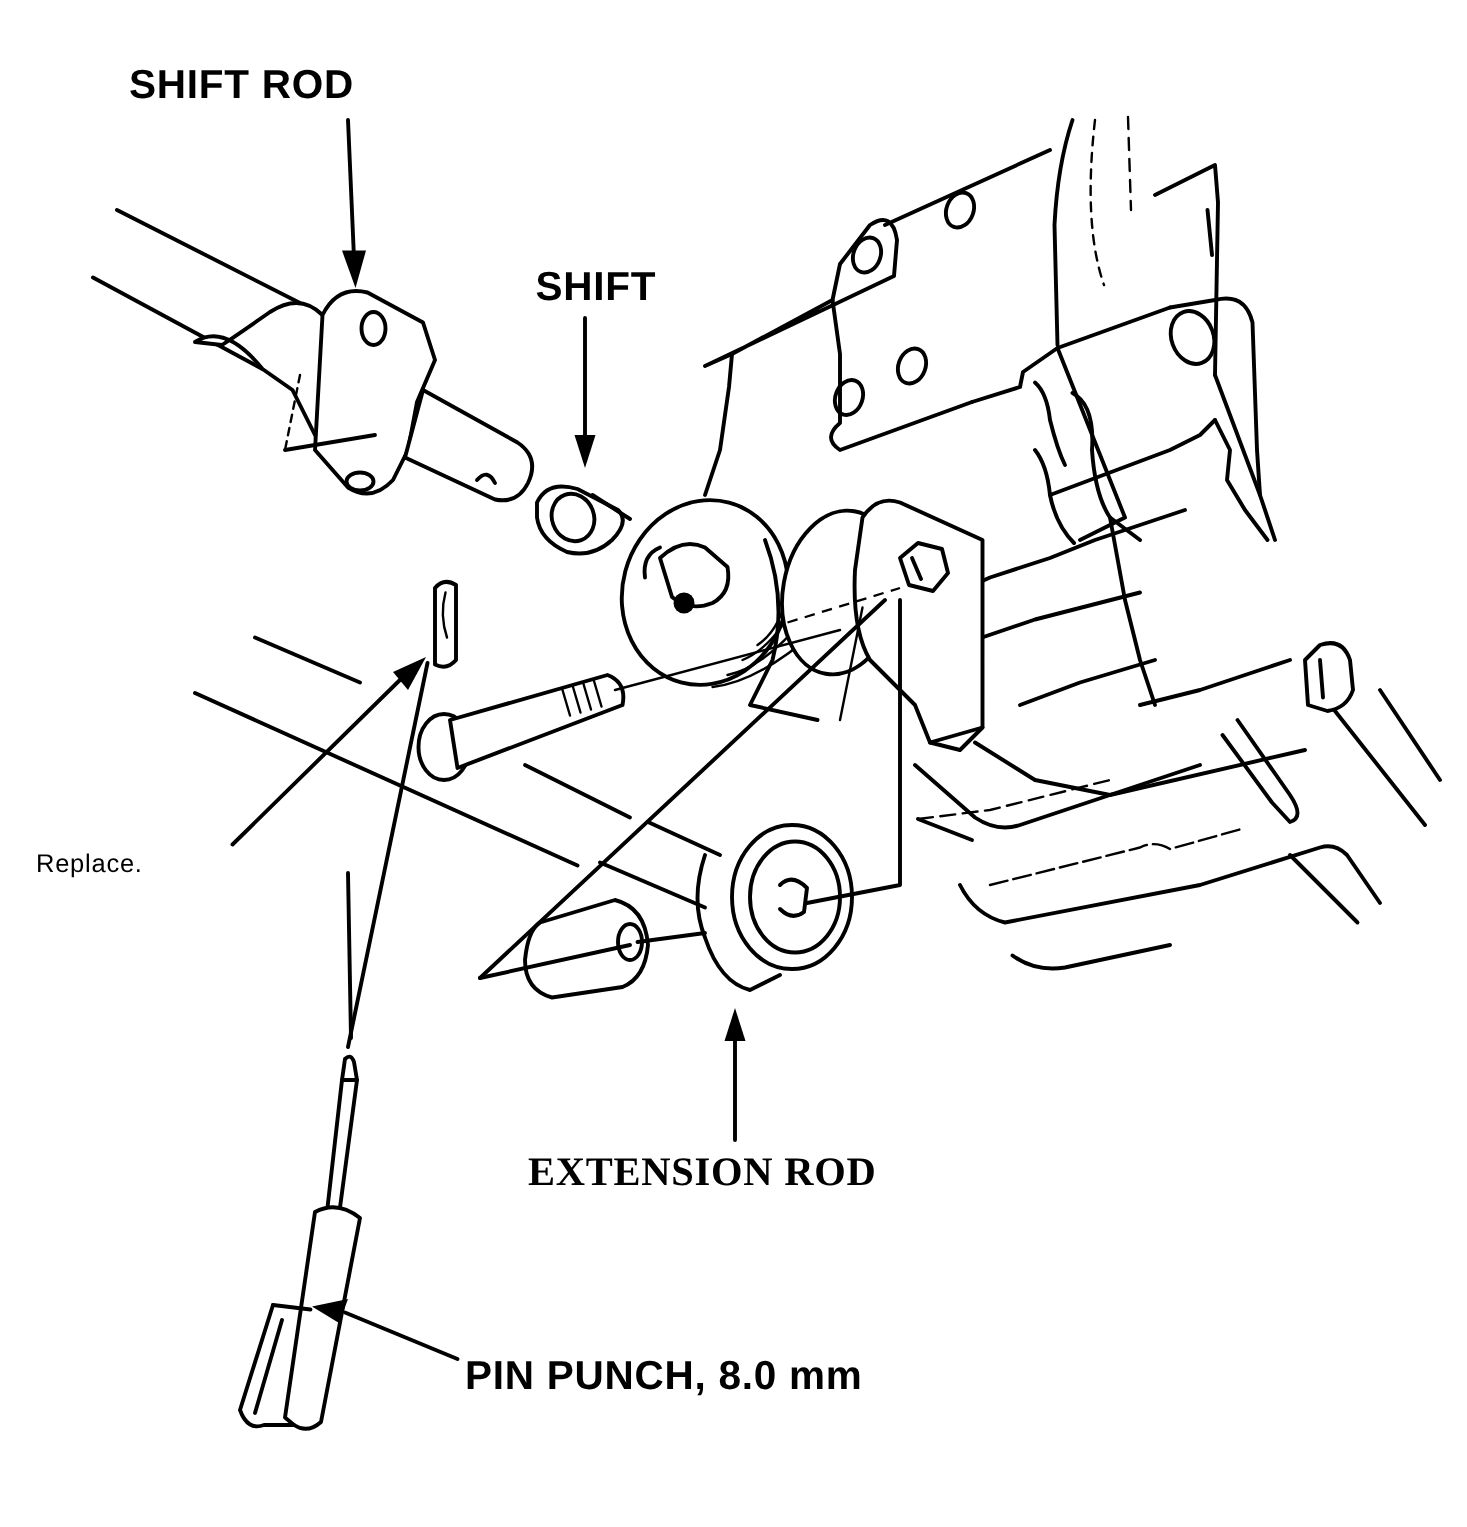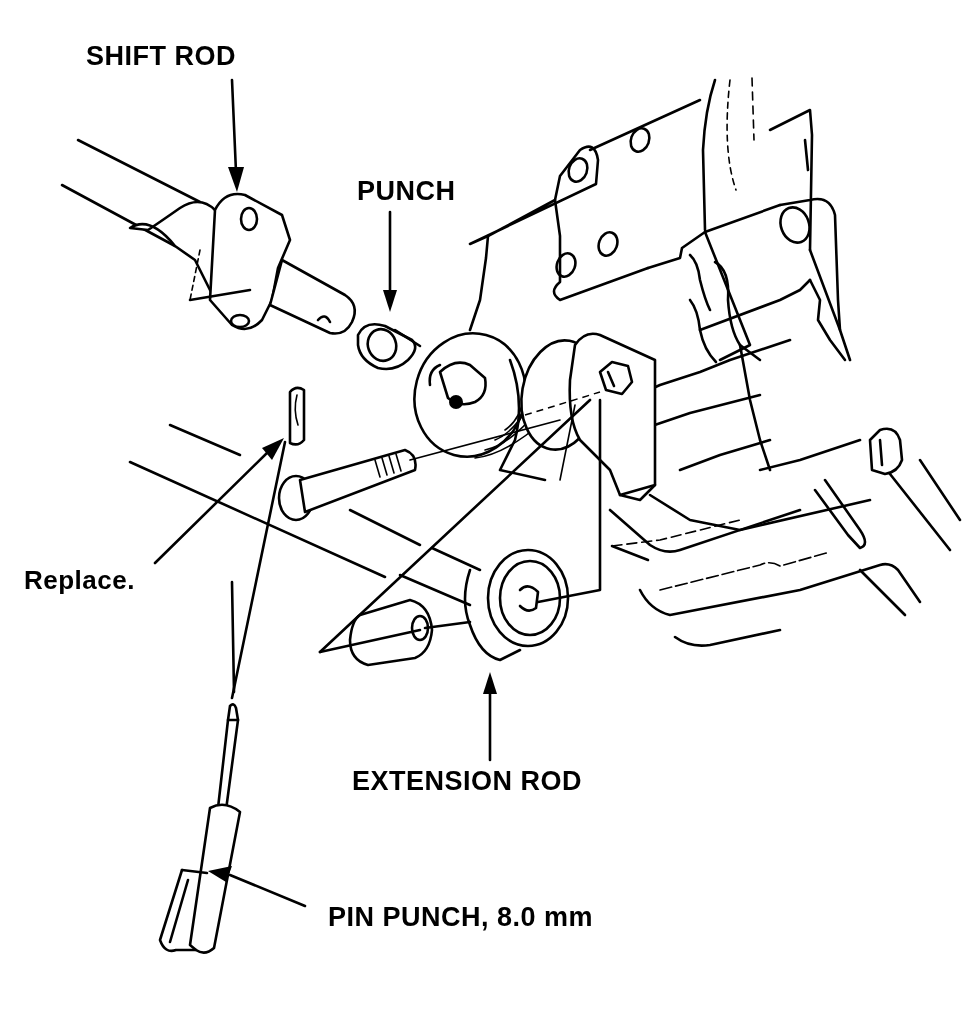--- a/index.html
+++ b/index.html
@@ -5,26 +5,26 @@
     html, body { margin: 0; padding: 0; background: #ffffff; }
     body { width: 978px; height: 1018px; position: relative; overflow: hidden; font-family: "Liberation Sans", sans-serif; color: #000; }
     #drawing { position: absolute; left: 0; top: 0; width: 978px; height: 1018px; }
     .ln { fill: none; stroke: #000; stroke-width: 2.6; stroke-linecap: round; stroke-linejoin: round; }
     .thin { fill: none; stroke: #000; stroke-width: 1.6; stroke-linecap: round; stroke-linejoin: round; }
     .dash { fill: none; stroke: #000; stroke-width: 1.5; stroke-dasharray: 7 5; }
     .fillw { fill: #fff; stroke: #000; stroke-width: 2.6; stroke-linejoin: round; }
     .solid { fill: #000; stroke: none; }
     .label { position: absolute; white-space: nowrap; line-height: 1.15; text-align: center; }
     .lb { font-weight: bold; font-size: 27px; letter-spacing: 0.5px; }
-    .ln-r { font-weight: bold; font-size: 26px; letter-spacing: 0.5px; }
+    .ln-r { font-weight: normal; font-size: 17px; letter-spacing: 0.5px; }
     #lbl-shift { left: 86px; top: 41px; }
     #lbl-clip { left: 357px; top: 176px; }
     #lbl-spring { left: 24px; top: 566px; }
-    #lbl-ext { left: 352px; top: 766px; }
-    #lbl-punch { left: 328px; top: 902px; }
+    #lbl-ext { left: 352px; top: 766px; font-family: Liberation Serif, serif; }
+    #lbl-punch { left: 310px; top: 902px; }
   </style>
 </head>
 <body>
 
 <svg id="drawing" viewBox="0 0 978 1018" xmlns="http://www.w3.org/2000/svg">
 
   <g>
     <path class="ln" d="M488,236 L555,200 L560,176 L580,150 Q595,140 598,160 L596,184 L470,244 Z"></path>
     <path class="ln" d="M488,236 L486,258 L480,300 L470,330"></path>
     <path class="ln" d="M555,200 L560,236 L560,282 Q548,292 560,300 L648,268"></path>
@@ -179,21 +179,21 @@
     <line class="ln" x1="490" y1="760" x2="490" y2="690"></line>
     <polygon class="solid" points="483,694 497,694 490,672"></polygon>
 
     <line class="ln" x1="305" y1="906" x2="230" y2="875"></line>
     <polygon class="solid" points="208,871 232,866 226,882"></polygon>
   </g>
 </svg>
 
 <div id="lbl-shift" class="label lb">SHIFT ROD</div>
 
-<div id="lbl-clip" class="label lb">PUNCH</div>
+<div id="lbl-clip" class="label lb">SHIFT</div>
 
 <div id="lbl-spring" class="label">
   <div class="ln-r">Replace.</div>
 </div>
 
 <div id="lbl-ext" class="label lb">EXTENSION ROD</div>
 
 <div id="lbl-punch" class="label">
   <div class="lb">PIN PUNCH, 8.0 mm</div>
 </div>

